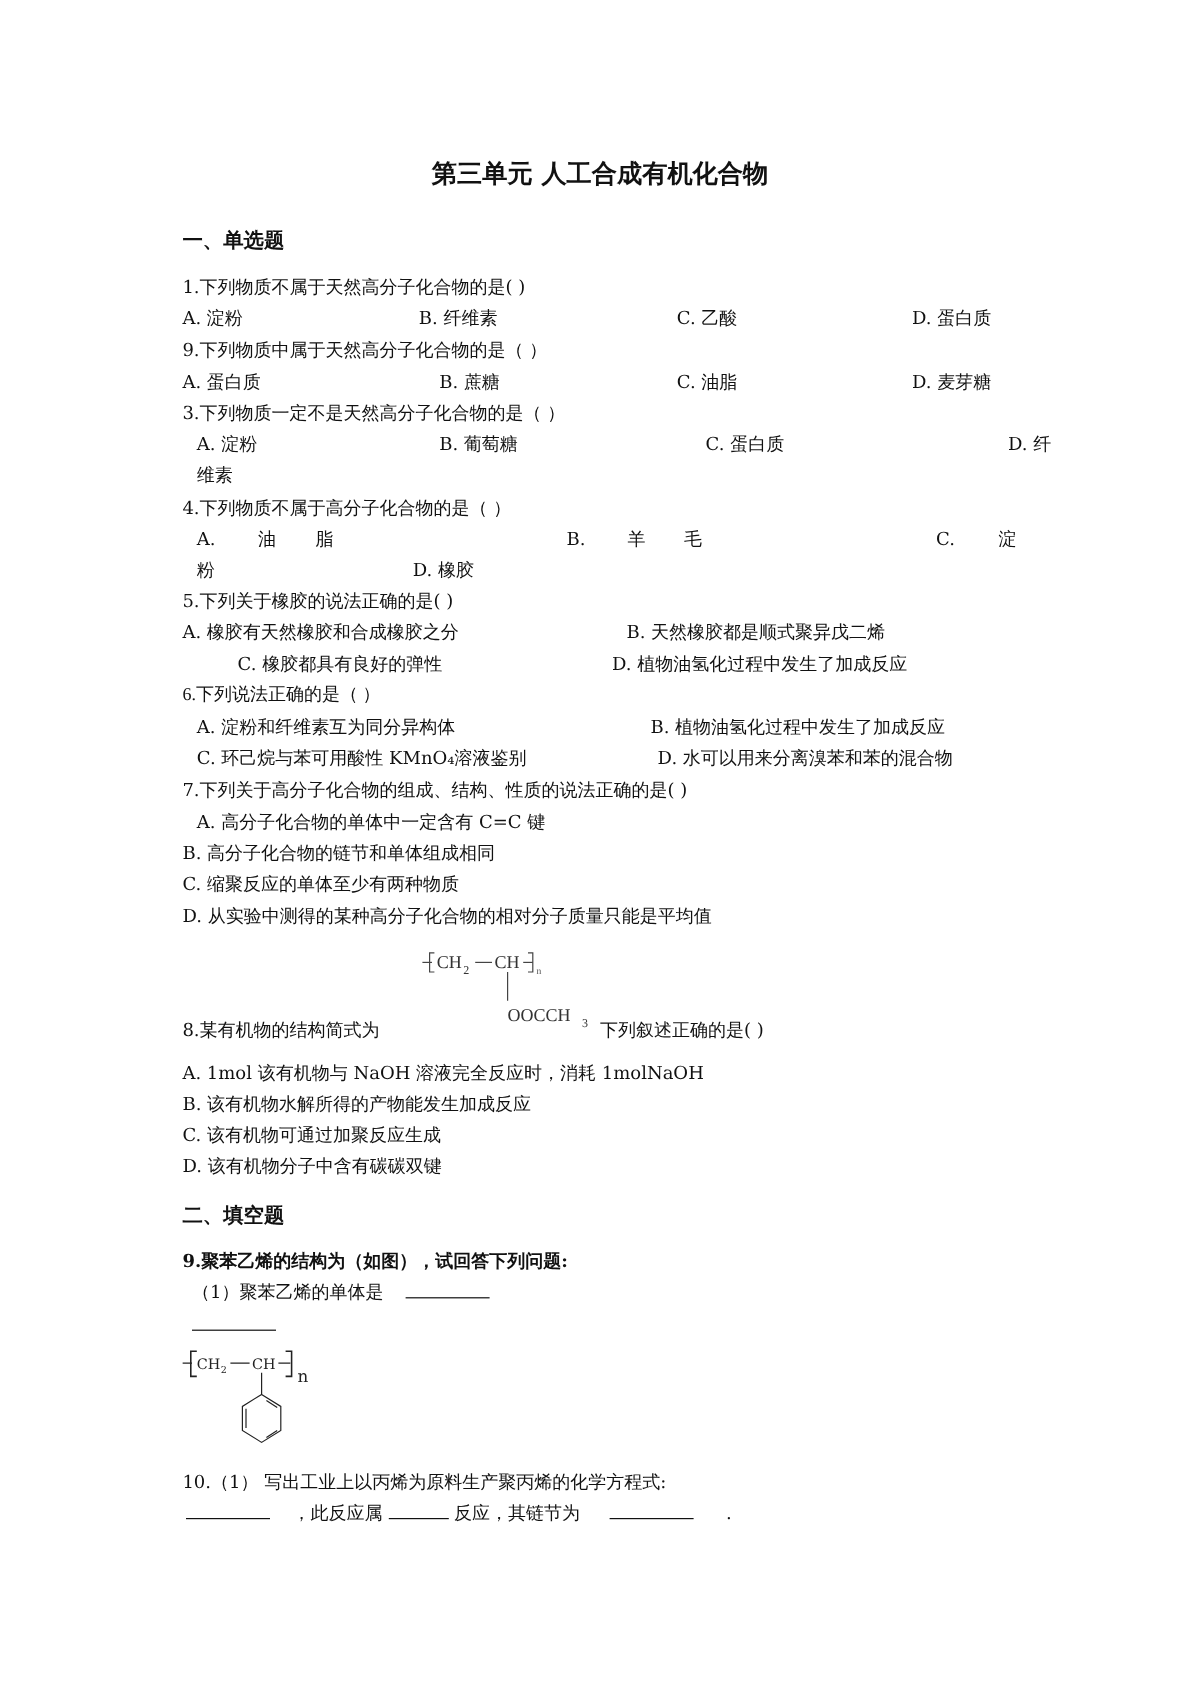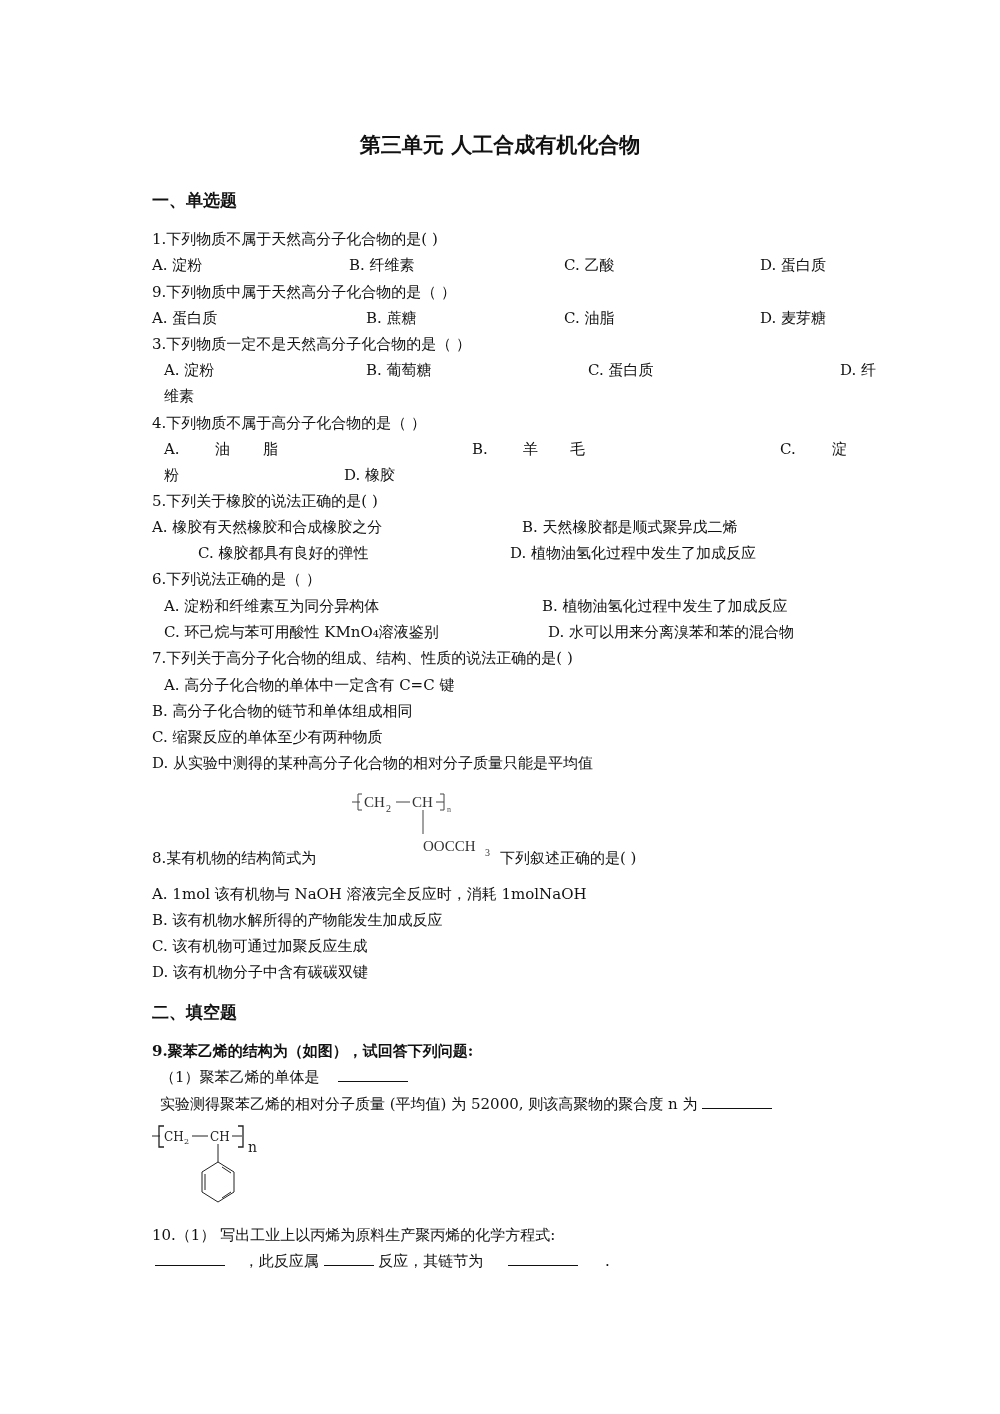--- a/index.html
+++ b/index.html
@@ -56,21 +56,21 @@
 <div class="abs line" style="left:832px; top:439px;">淀</div>
 <div class="abs line" style="left:164px; top:465px;">粉</div>
 <div class="abs line" style="left:344px; top:465px;">D. 橡胶</div>
 
 <div class="abs line" style="left:152px; top:491px;">5.下列关于橡胶的说法正确的是(       )</div>
 <div class="abs line" style="left:152px; top:517px;">A. 橡胶有天然橡胶和合成橡胶之分</div>
 <div class="abs line" style="left:522px; top:517px;">B. 天然橡胶都是顺式聚异戊二烯</div>
 <div class="abs line" style="left:152px; top:543px;margin-left:46px;">C. 橡胶都具有良好的弹性</div>
 <div class="abs line" style="left:510px; top:543px;">D. 植物油氢化过程中发生了加成反应</div>
 
-<div class="abs line" style="left:152px; top:569px;">6.下列说法正确的是（    ）</div>
+<div class="abs line" style="left:152px; top:569px;font-family:Liberation Serif, serif;">6.下列说法正确的是（    ）</div>
 <div class="abs line" style="left:164px; top:596px;">A. 淀粉和纤维素互为同分异构体</div>
 <div class="abs line" style="left:542px; top:596px;">B. 植物油氢化过程中发生了加成反应</div>
 <div class="abs line" style="left:164px; top:622px;">C. 环己烷与苯可用酸性 KMnO₄溶液鉴别</div>
 <div class="abs line" style="left:548px; top:622px;">D. 水可以用来分离溴苯和苯的混合物</div>
 
 <div class="abs line" style="left:152px; top:648px;">7.下列关于高分子化合物的组成、结构、性质的说法正确的是(       )</div>
 <div class="abs line" style="left:164px; top:675px;">A. 高分子化合物的单体中一定含有 C=C 键</div>
 <div class="abs line" style="left:152px; top:701px;">B. 高分子化合物的链节和单体组成相同</div>
 <div class="abs line" style="left:152px; top:727px;">C. 缩聚反应的单体至少有两种物质</div>
 <div class="abs line" style="left:152px; top:753px;">D. 从实验中测得的某种高分子化合物的相对分子质量只能是平均值</div>
@@ -99,21 +99,20 @@
 <div class="abs line" style="left:152px; top:962px;">D. 该有机物分子中含有碳碳双键</div>
 
 <div class="abs section" style="top:1001px;">二、填空题</div>
 
 <div class="abs line" style="left:152px; top:1041px;font-weight:bold;">9.聚苯乙烯的结构为（如图），试回答下列问题:</div>
 <div class="abs line" style="left:160px; top:1067px;">
   <span>（1）聚苯乙烯的单体是</span>
   <span class="blank" style="width:70px; margin-left:14px;"></span>
 </div>
 <div class="abs line" style="left:160px; top:1094px;">
-  <span>实验测得聚苯乙烯的相对分子质量 (平均值) 为 52000, 则该高聚物的聚合度 n 为</span>
   <span class="blank" style="width:70px;"></span>
 </div>
 <div class="abs" style="left:152px; top:1122px; width:120px; height:90px;">
   <svg width="120" height="90" viewBox="0 0 120 90">
     <line x1="0" y1="14" x2="8" y2="14" stroke="#222" stroke-width="1"></line>
     <polyline points="12,4 7,4 7,25 12,25" fill="none" stroke="#222" stroke-width="1.3"></polyline>
     <text x="12" y="19" font-family="DejaVu Serif, serif" font-size="12" fill="#222">CH</text>
     <text x="32" y="22" font-family="DejaVu Serif, serif" font-size="8" fill="#222">2</text>
     <line x1="40" y1="14" x2="56" y2="14" stroke="#222" stroke-width="1"></line>
     <text x="58" y="19" font-family="DejaVu Serif, serif" font-size="12" fill="#222">CH</text>

